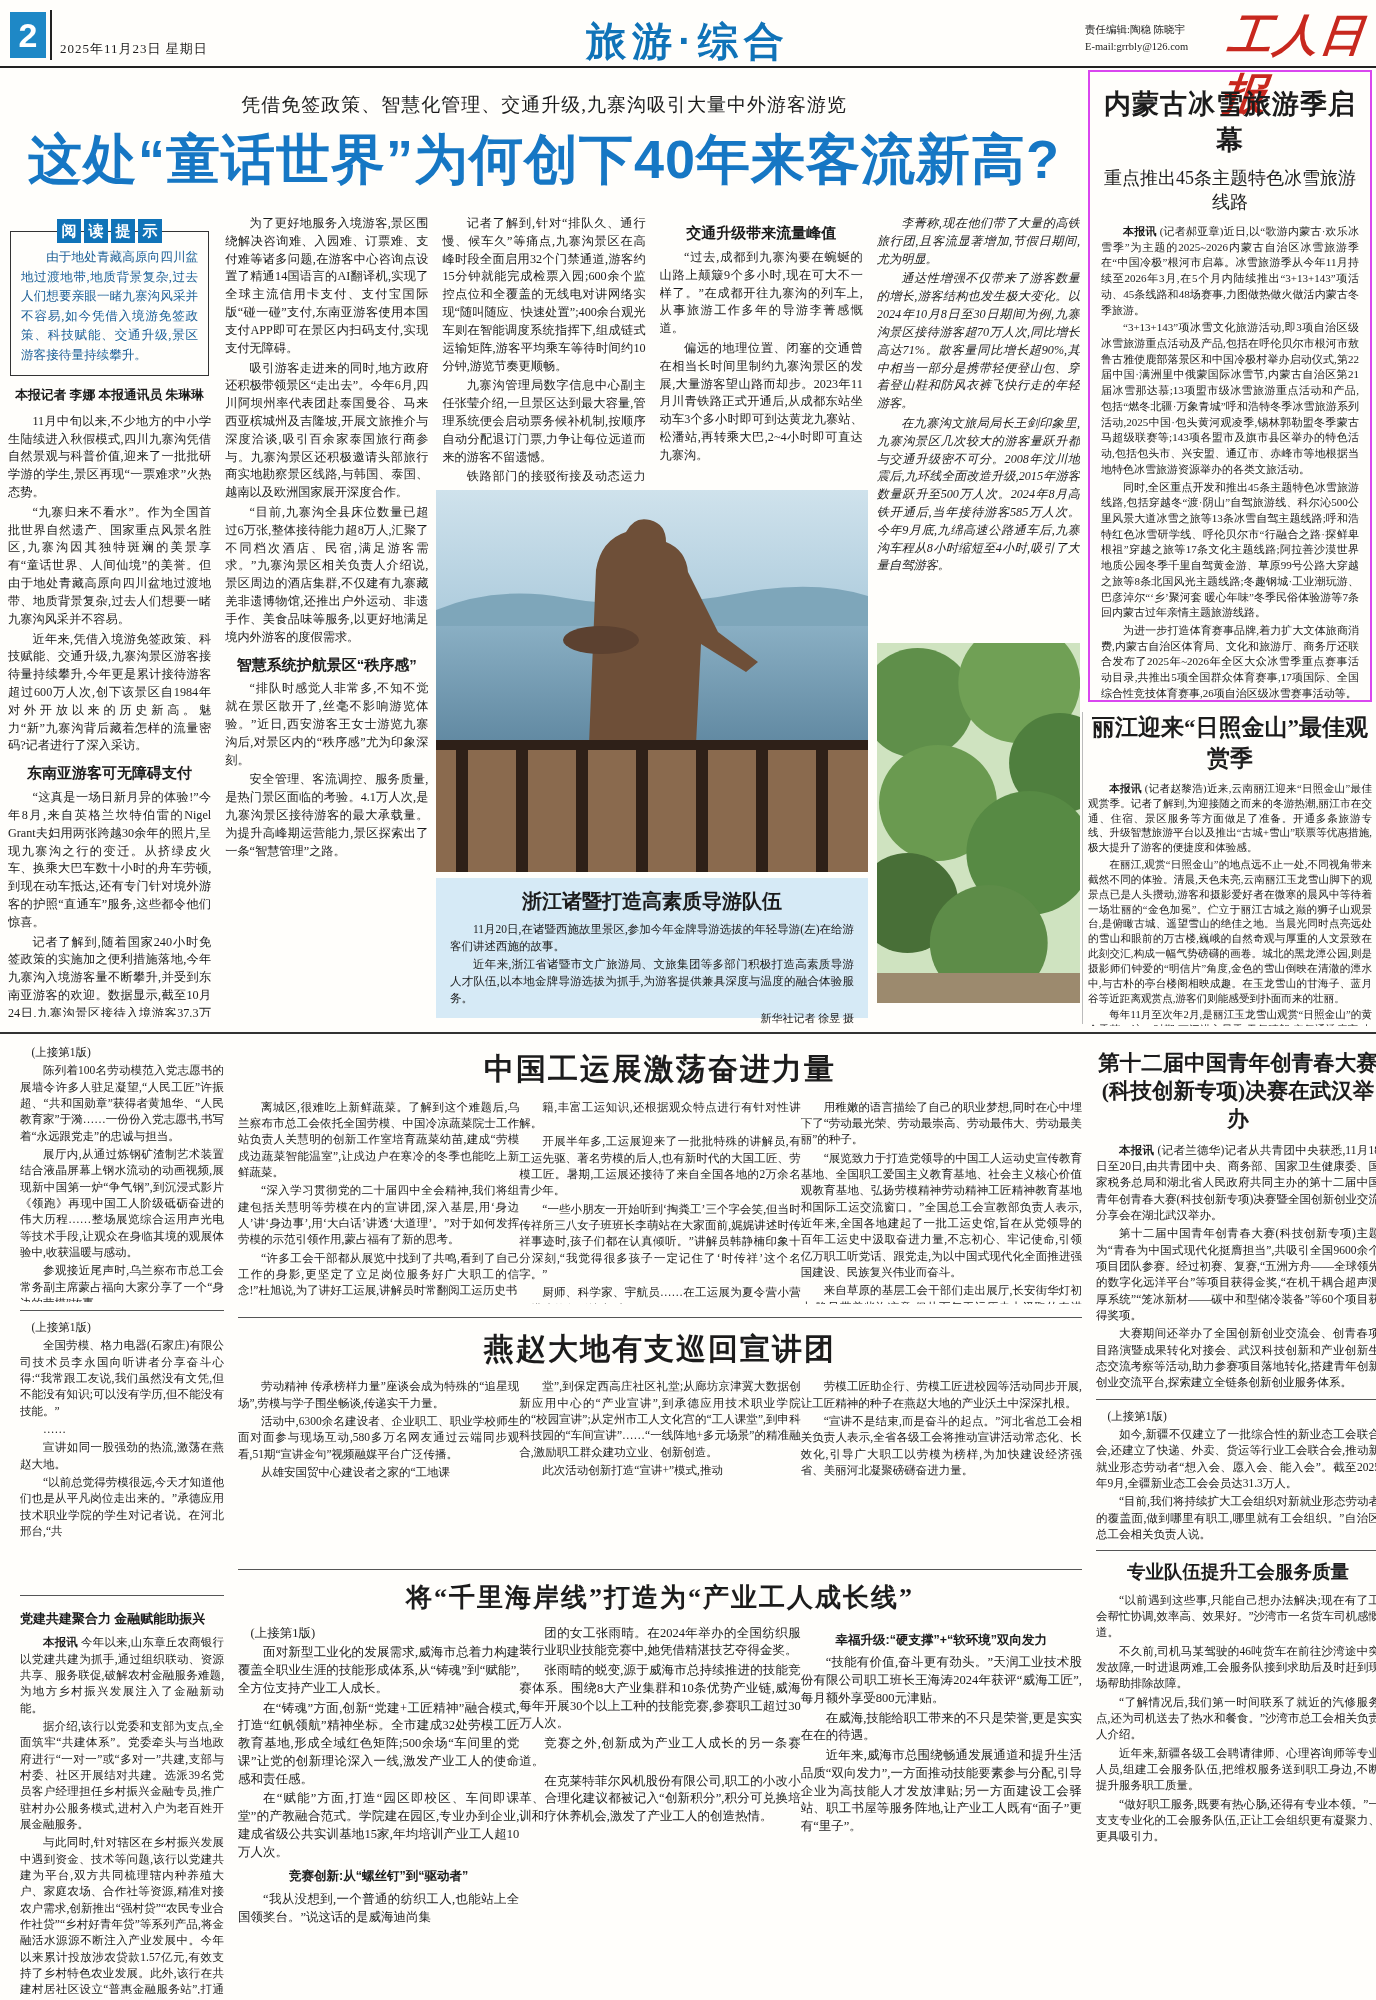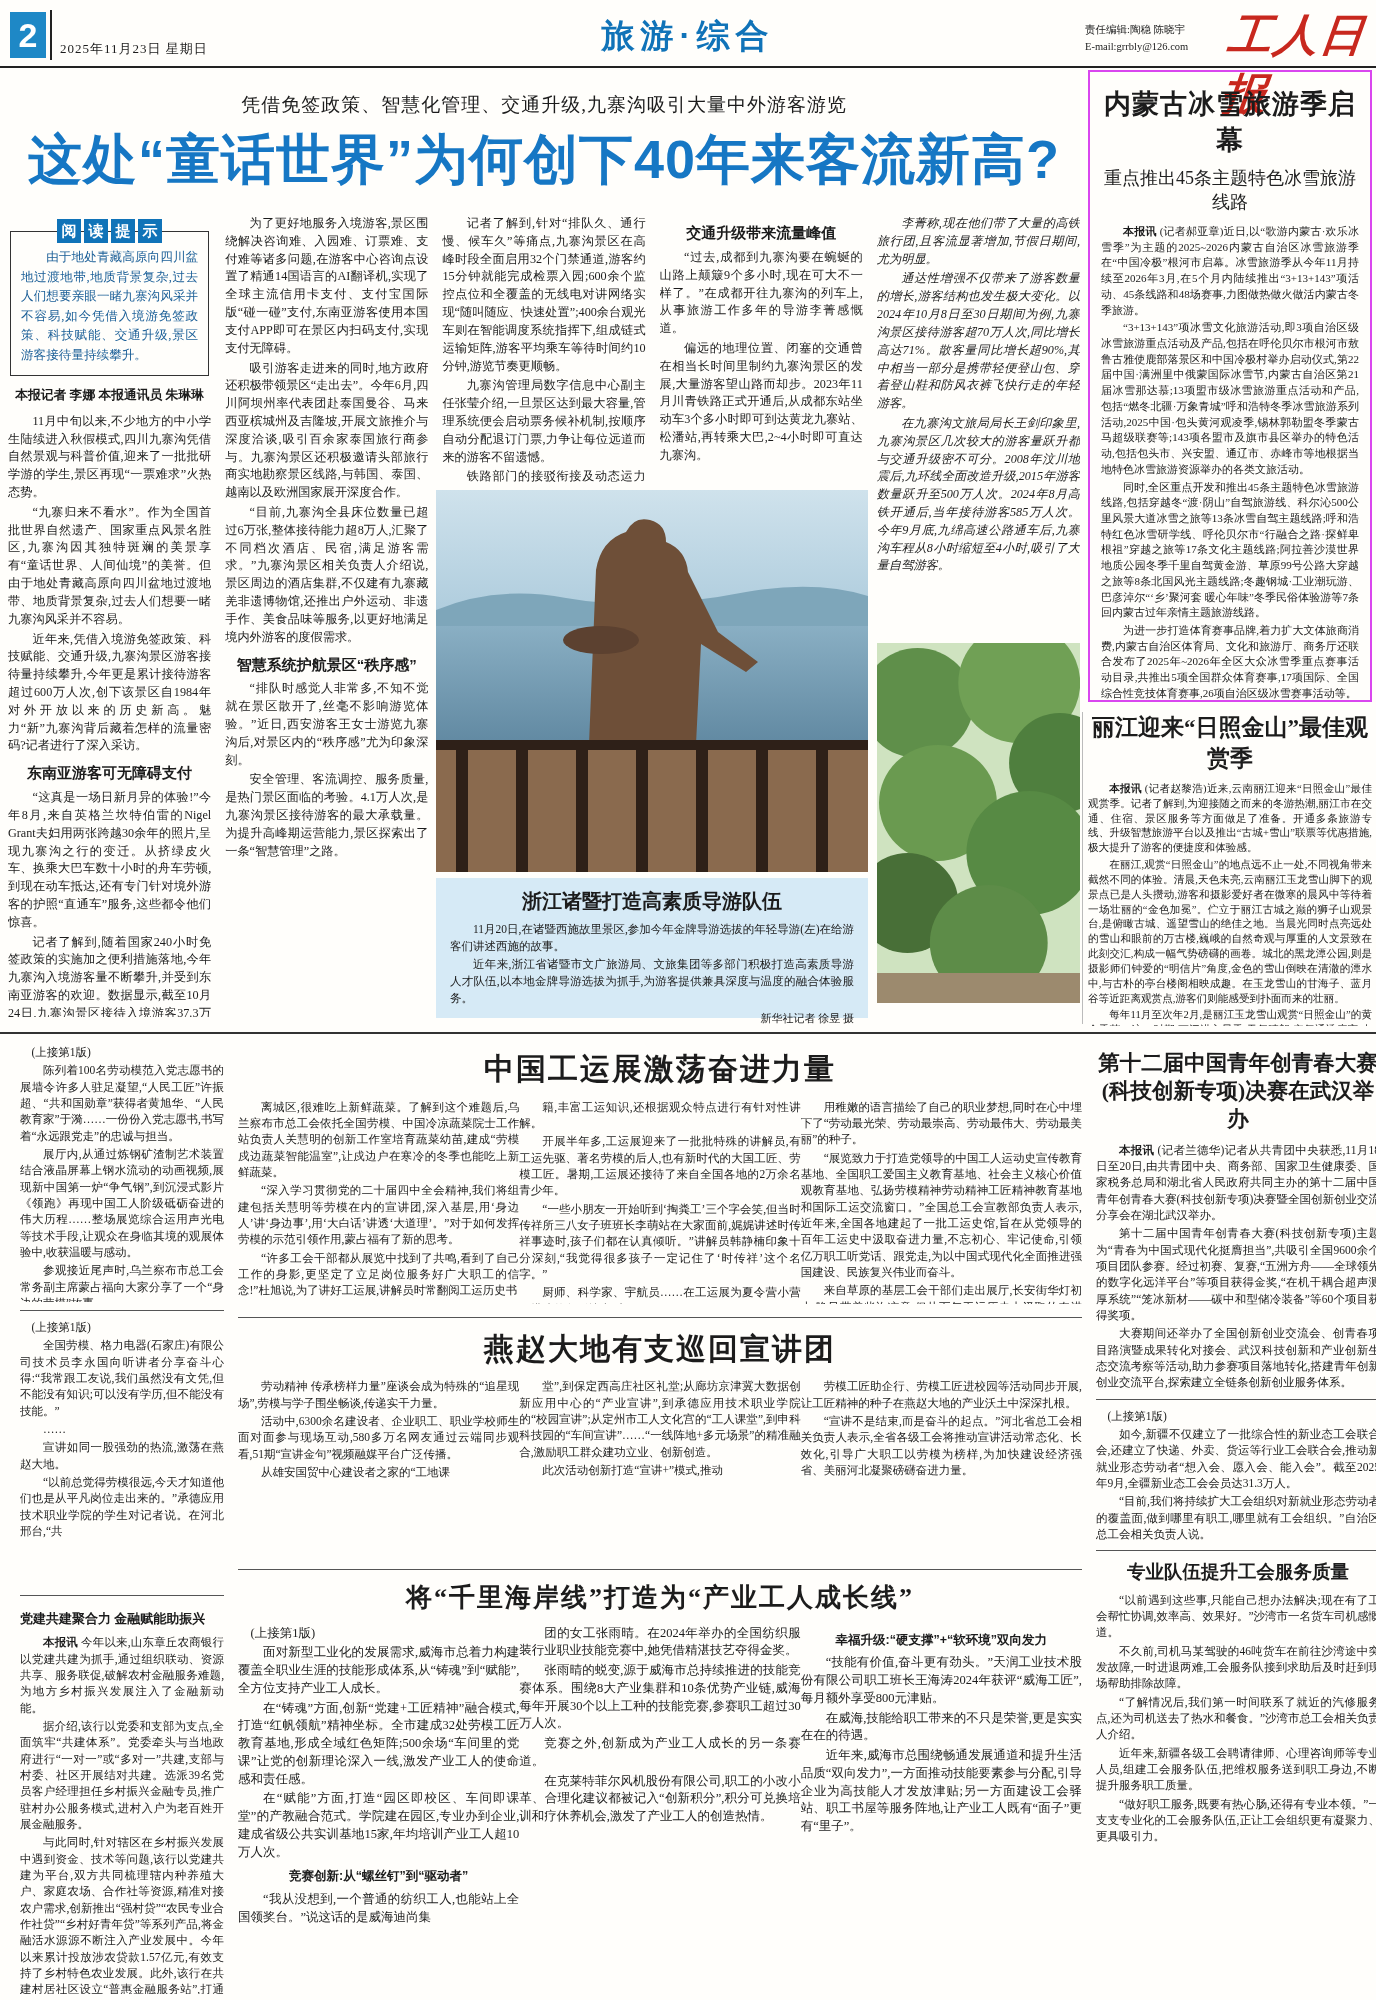--- a/index.html
+++ b/index.html
@@ -5,21 +5,21 @@
   html,body{margin:0;padding:0;background:#e8e8e4;}
   .page{position:relative;width:1376px;height:2000px;background:#fffefb;margin:0 auto;overflow:hidden;
         font-family:"Liberation Serif","DejaVu Serif",serif;color:#1c1c1c;}
   
   .hdr{position:absolute;left:0;top:0;width:1376px;height:66px;}
   .pagenum{position:absolute;left:10px;top:12px;width:36px;height:46px;background:#1e88c6;color:#fff;
            font-family:"Liberation Sans",sans-serif;font-weight:bold;font-size:34px;display:flex;align-items:center;justify-content:center;}
   .pagenum-rule{position:absolute;left:50px;top:10px;width:2px;height:50px;background:#222;}
   .hdr-date{position:absolute;left:60px;top:40px;font-size:13px;letter-spacing:1px;}
   .hdr-section{position:absolute;left:0;right:0;top:14px;text-align:center;color:#1073b8;
-               font-family:"Liberation Sans",sans-serif;font-weight:bold;font-size:33px;letter-spacing:6px;}
+               font-family:"Liberation Sans",sans-serif;font-weight:bold;font-size:40px;letter-spacing:6px;}
   .hdr-editors{position:absolute;left:1085px;top:22px;font-size:10.5px;line-height:1.6;color:#222;}
   .masthead{position:absolute;left:1225px;top:6px;color:#c8281e;font-weight:900;font-size:44px;
             font-style:italic;letter-spacing:2px;transform:skewX(-6deg);font-family:"Liberation Serif",serif;}
   .hdr-rule{position:absolute;left:0;top:66px;width:1376px;height:2px;background:#222;}
   
   .para{margin:0 0 2px;text-indent:2em;text-align:justify;}
   .para.cont-tag{text-indent:1em;}
   .subhead{font-family:"Liberation Sans",sans-serif;font-weight:bold;text-align:center;margin:7px 0 5px;text-indent:0;}
   .vrule{position:absolute;background:#bbb;width:1px;}
   

